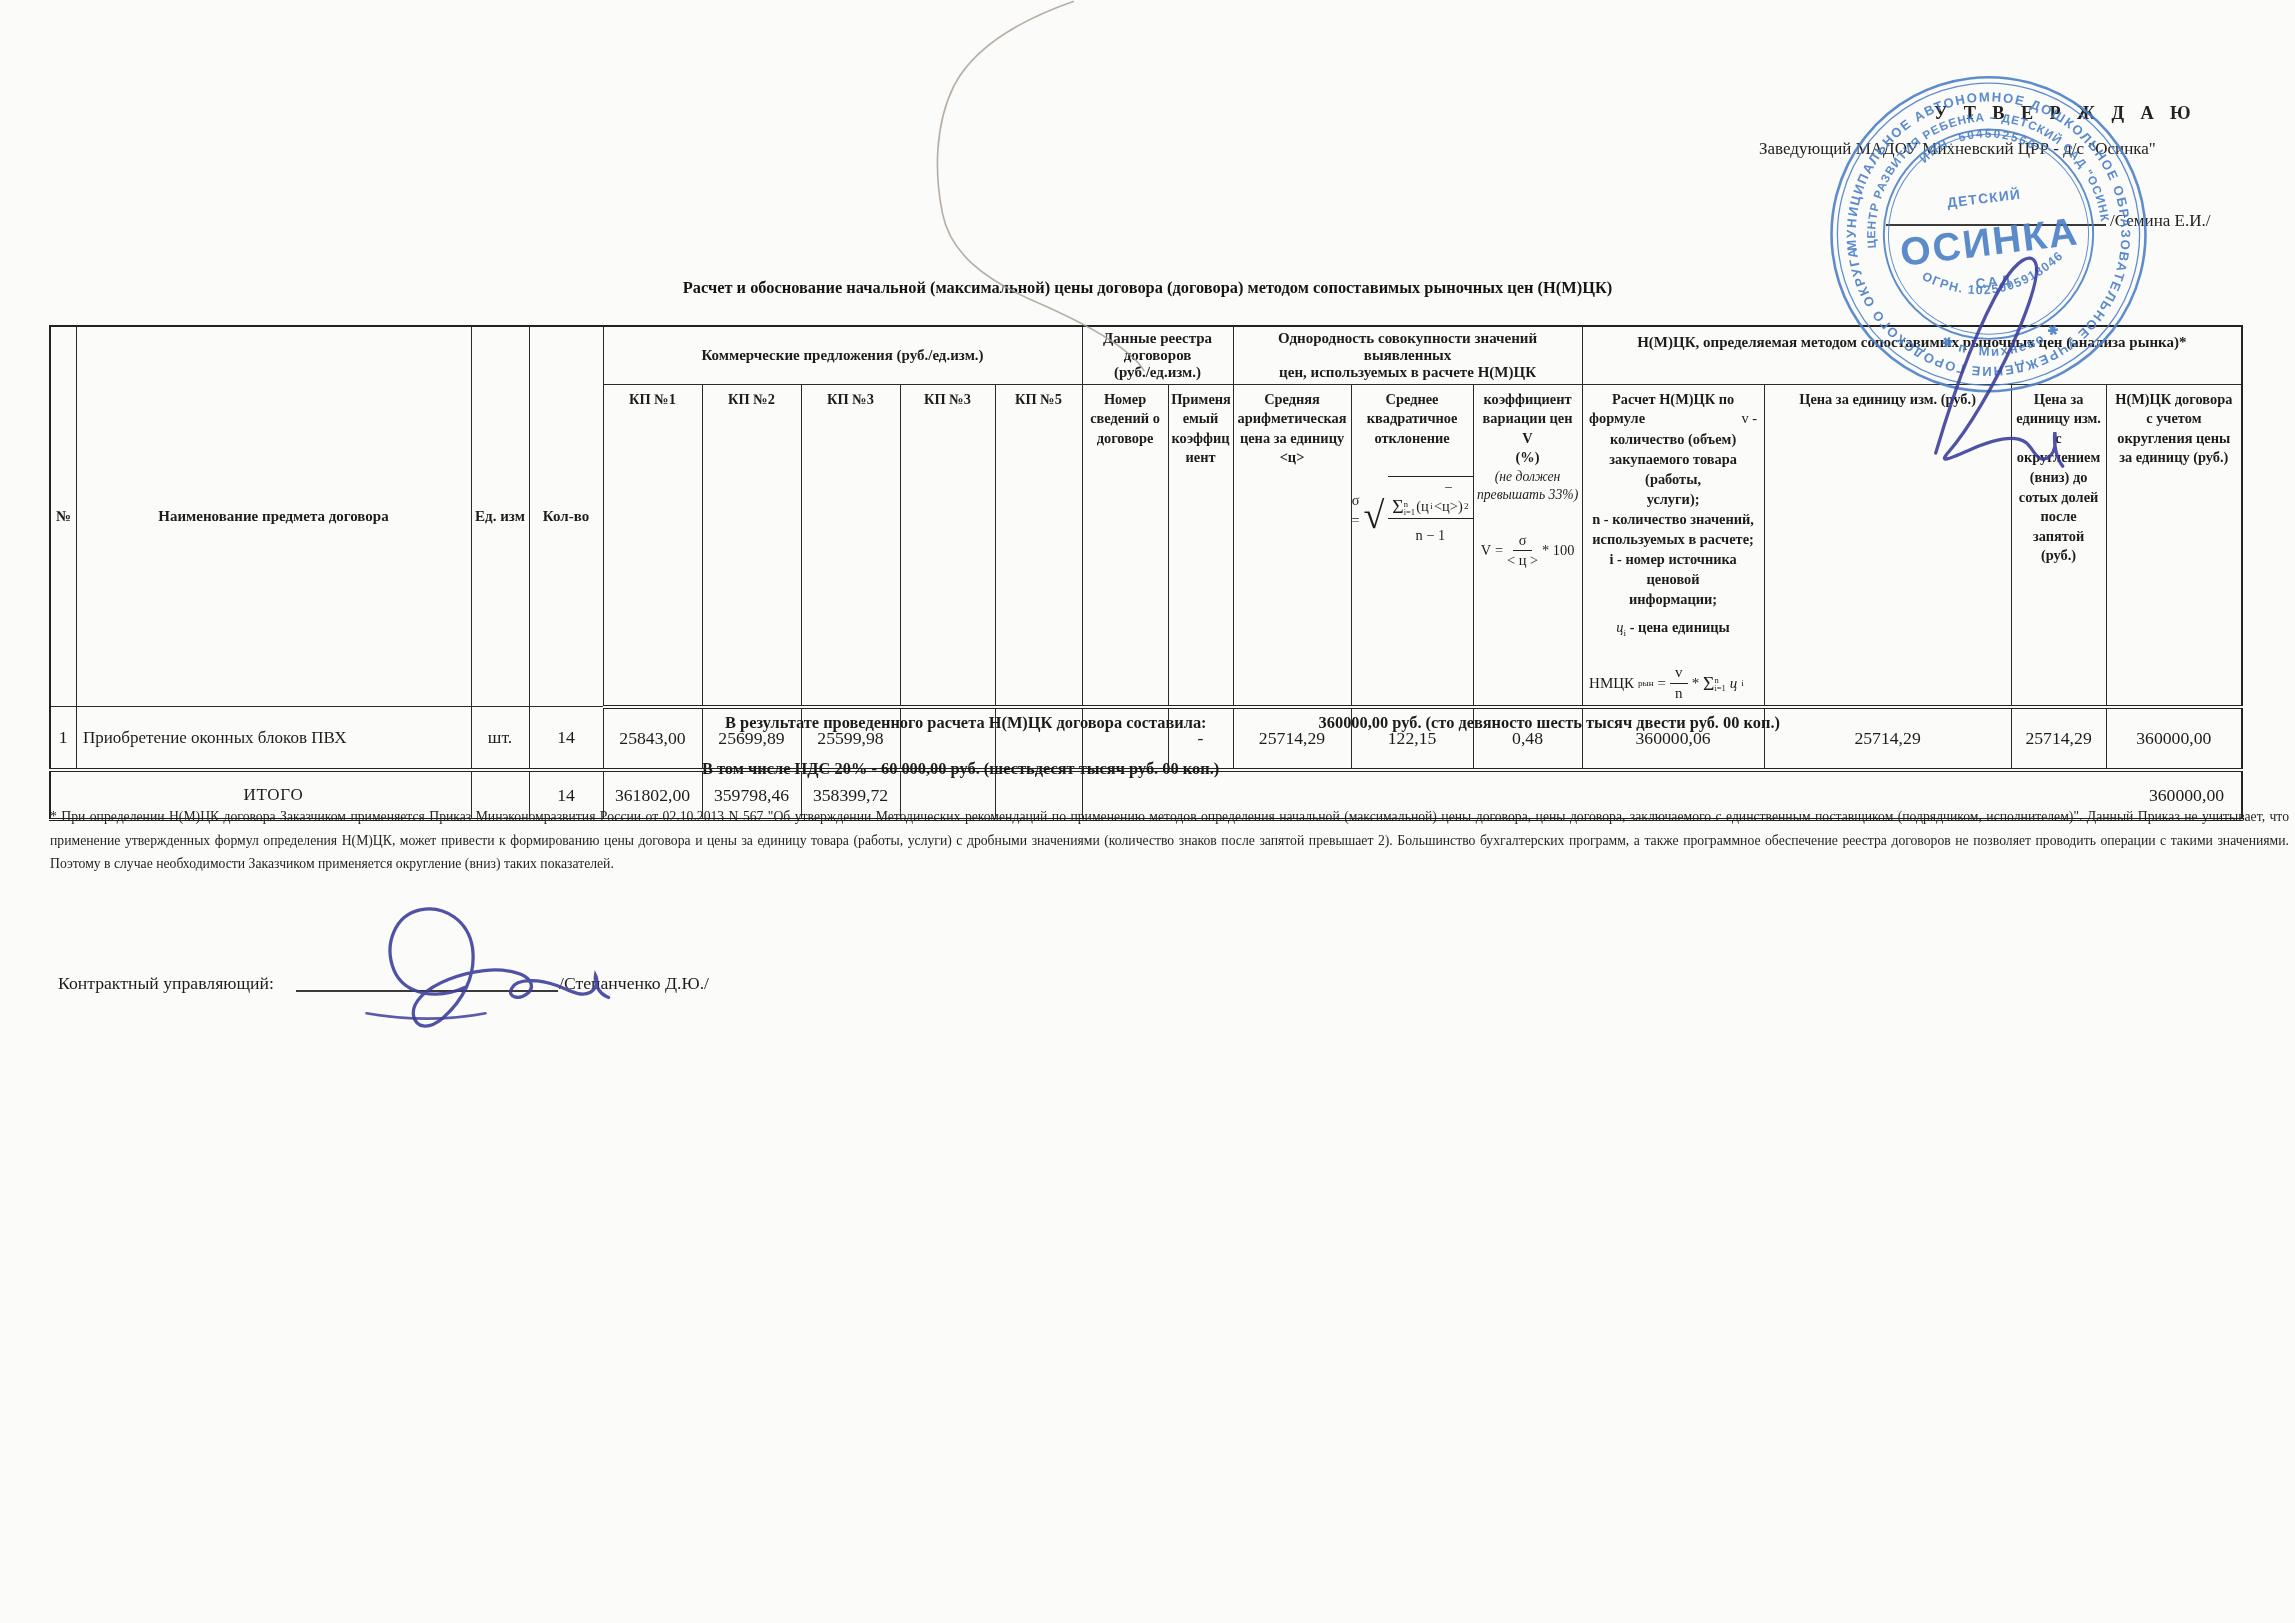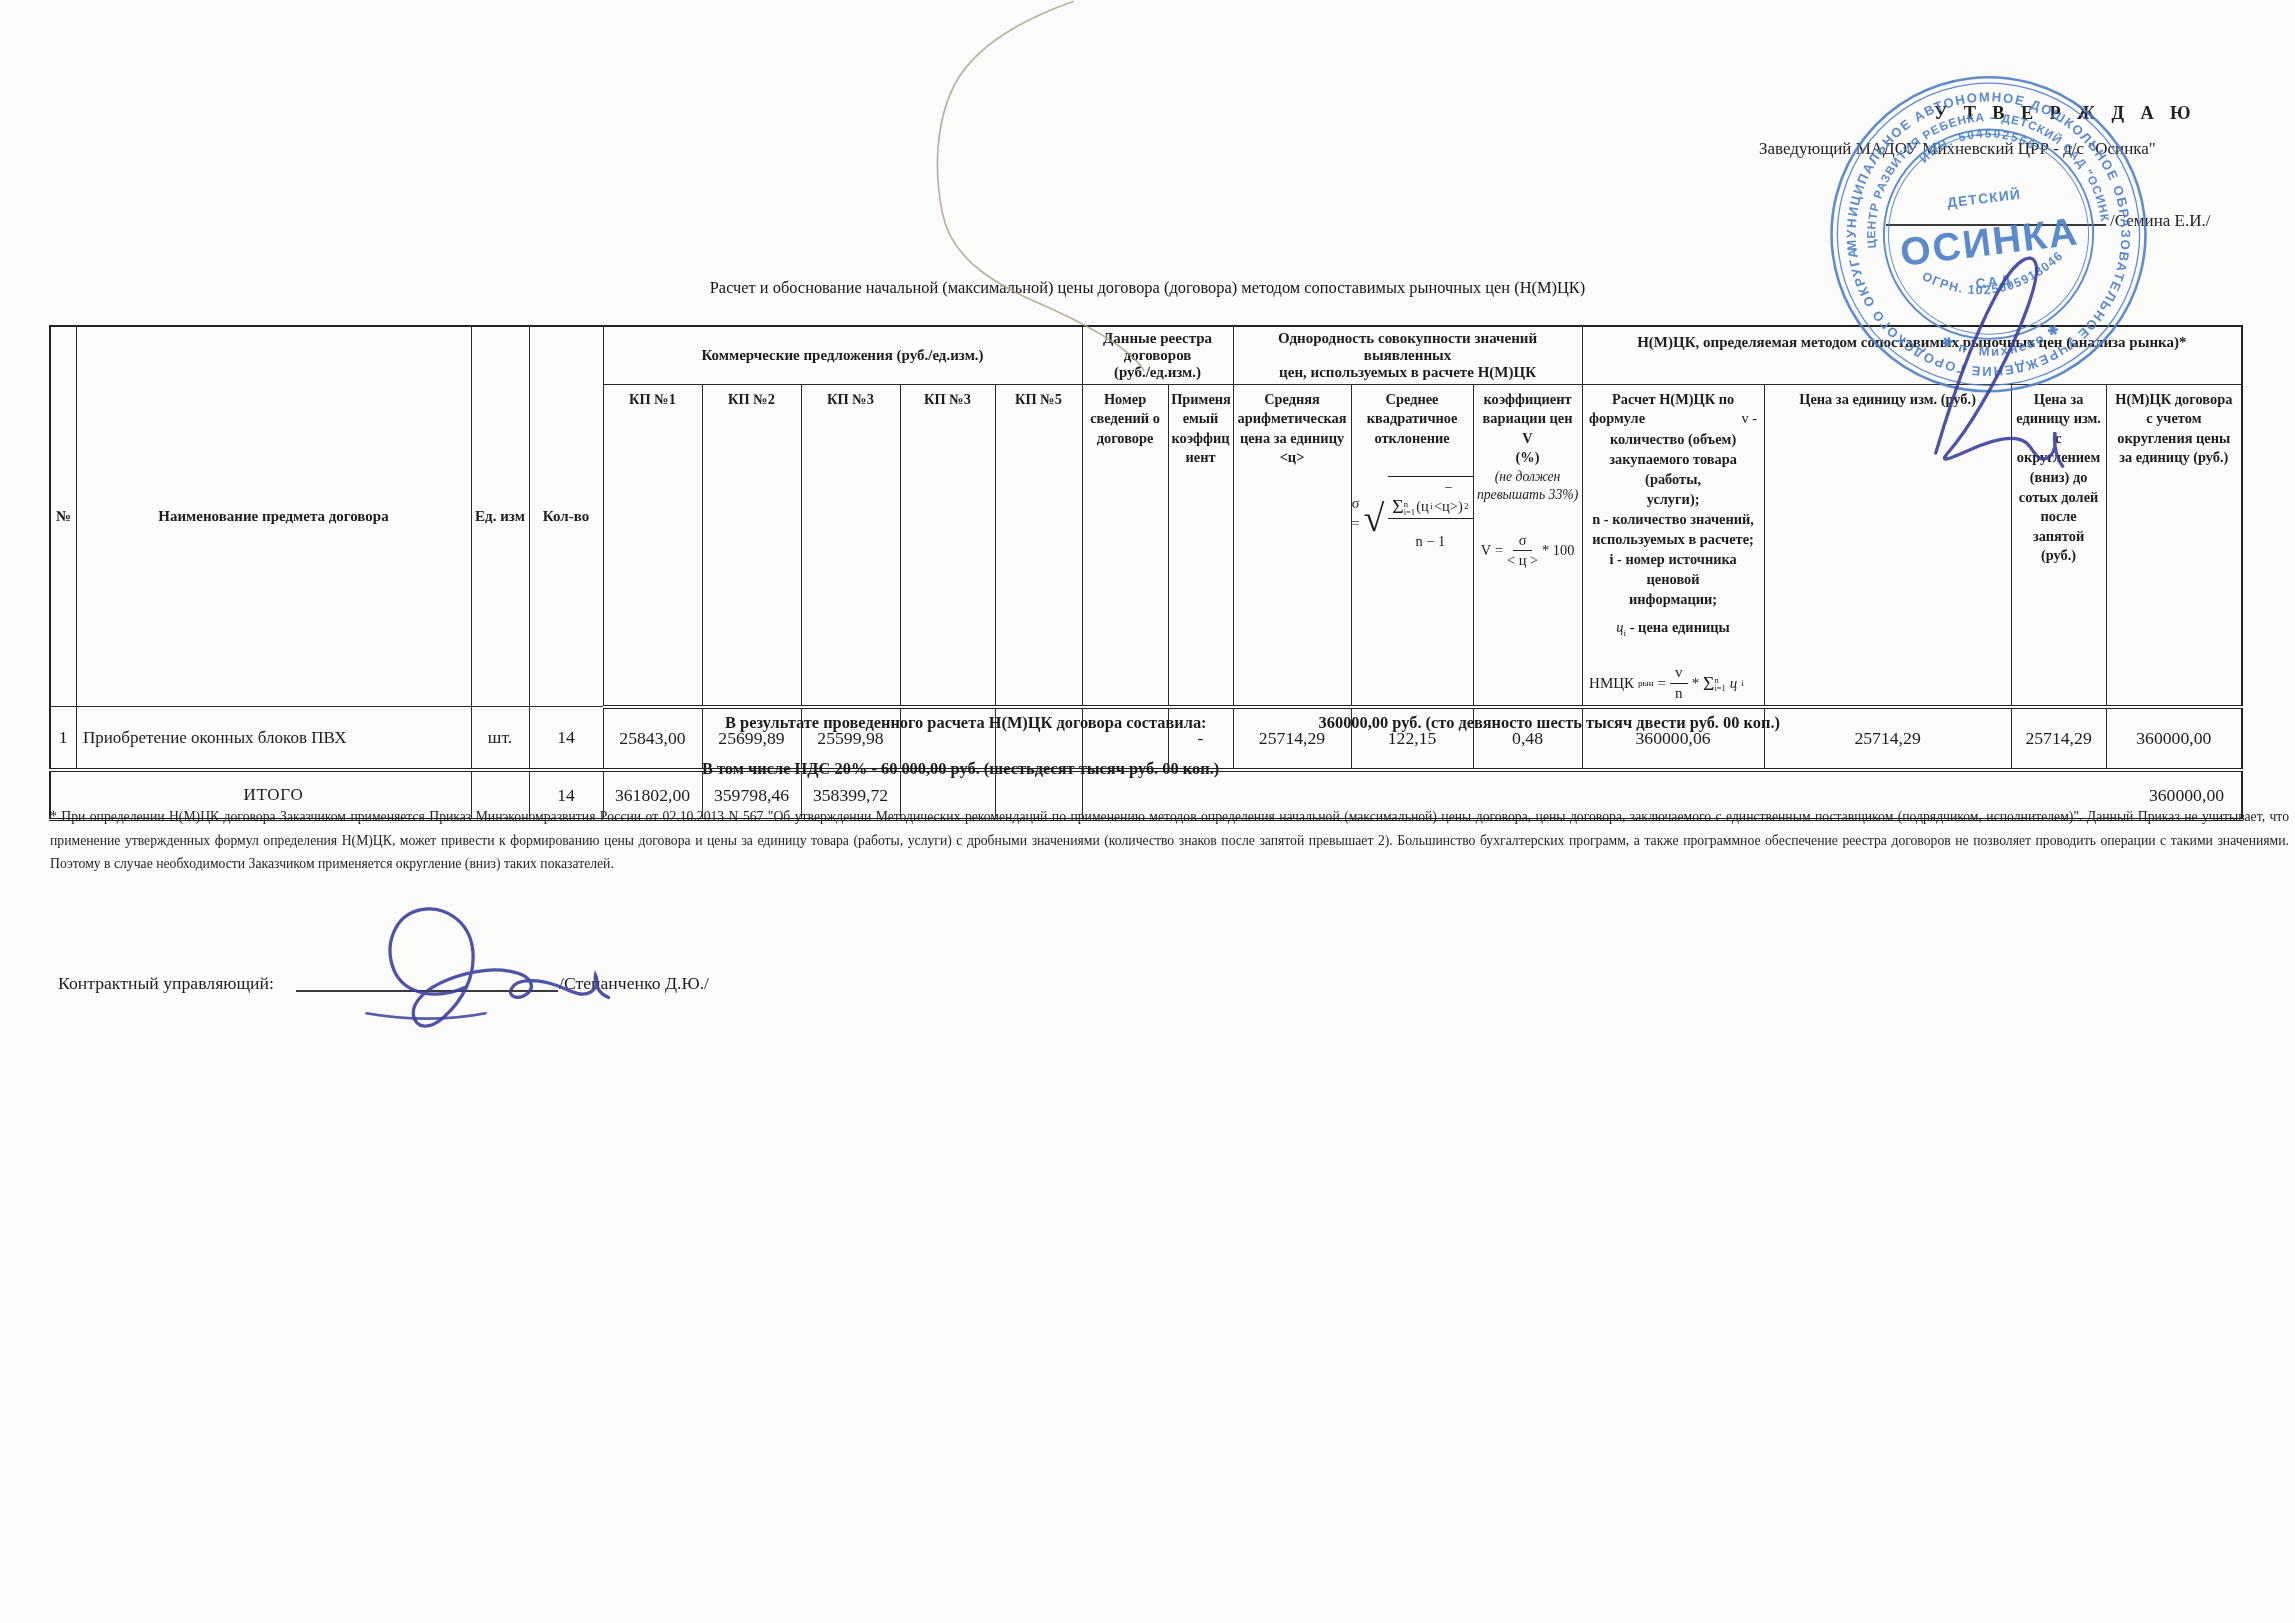--- a/index.html
+++ b/index.html
@@ -7,21 +7,21 @@
        font-family:"Liberation Serif",serif;color:#1c1c1c;overflow:hidden;}
   #page{position:absolute;inset:0;}
 
   
   .approve-head{position:absolute;left:1934px;top:103px;font-weight:bold;font-size:18.3px;letter-spacing:5.9px;color:#222;}
   .approver-title{position:absolute;left:1759px;top:139px;font-size:17px;color:#222;}
   .sig-line-1{position:absolute;left:1886px;top:207px;width:220px;border-bottom:2px solid #3a3a3a;height:17px;}
   .approver-name{position:absolute;left:2110px;top:211px;font-size:17px;color:#222;}
 
   
-  .doc-title{position:absolute;left:0;top:278px;width:2295px;text-align:center;font-weight:normal;font-size:16.4px;color:#141414;}
+  .doc-title{position:absolute;left:0;top:278px;width:2295px;text-align:center;font-weight:bold;font-size:16.4px;color:#141414;}
 
   
   .tbl-wrap{position:absolute;left:49px;top:325px;}
   table{border-collapse:collapse;table-layout:fixed;width:2193px;background:transparent;}
   td{border:1.3px solid #2a2a2a;padding:1.3px 2.6px;overflow:hidden;}
   .grp{font-weight:bold;font-size:15px;text-align:center;vertical-align:middle;line-height:17px;}
   .sub{font-weight:bold;font-size:14.4px;text-align:center;vertical-align:top;padding-top:5.2px;line-height:19.6px;}
   .mid{vertical-align:middle;}
   .pre{white-space:pre-line;}
   .ital{font-style:italic;font-weight:normal;font-size:13.7px;line-height:18.3px;}
@@ -39,21 +39,21 @@
   .total-val{font-size:17.7px;text-align:center;vertical-align:middle;}
   .total-merged{font-size:17.7px;text-align:right;vertical-align:middle;padding-right:17px;}
 
   
   .frm{display:flex;justify-content:center;align-items:center;font-weight:normal;font-size:14.4px;gap:3.9px;}
   .frm-sigma{margin-top:27.5px;}
   .frm-v{margin-top:26px;}
   .radical{font-size:38px;font-weight:normal;line-height:26px;transform:translateY(3.9px);}
   .stack{display:inline-flex;flex-direction:column;align-items:center;border-top:1.3px solid #222;}
   .stack .num{border-bottom:1.3px solid #222;padding:0.7px 3.9px;display:flex;align-items:flex-end;gap:1.3px;}
-  .stack .den{padding-top:13px;}
+  .stack .den{padding-top:7px;}
   .fracplain{display:inline-flex;flex-direction:column;align-items:center;}
   .fracplain .num{border-bottom:1.3px solid #222;padding:0 5.2px;}
   .sumwrap{display:inline-flex;align-items:center;}
   .sumsym{font-size:19.6px;line-height:1;}
   .sumlim{display:inline-flex;flex-direction:column;font-size:8.5px;line-height:8.5px;align-items:flex-start;transform:translateY(1.3px);}
   sup.s,sub.s{font-size:9.2px;}
   .calc-head{font-weight:bold;font-size:14.4px;line-height:19.6px;}
   .calc-line2{display:flex;justify-content:space-between;padding:0 3.9px;font-size:14.4px;line-height:19.6px;}
   .calc-body{font-weight:bold;font-size:14.4px;line-height:20px;white-space:pre-line;}
   .ci-line{font-weight:bold;font-size:14.4px;margin-top:9px;}

